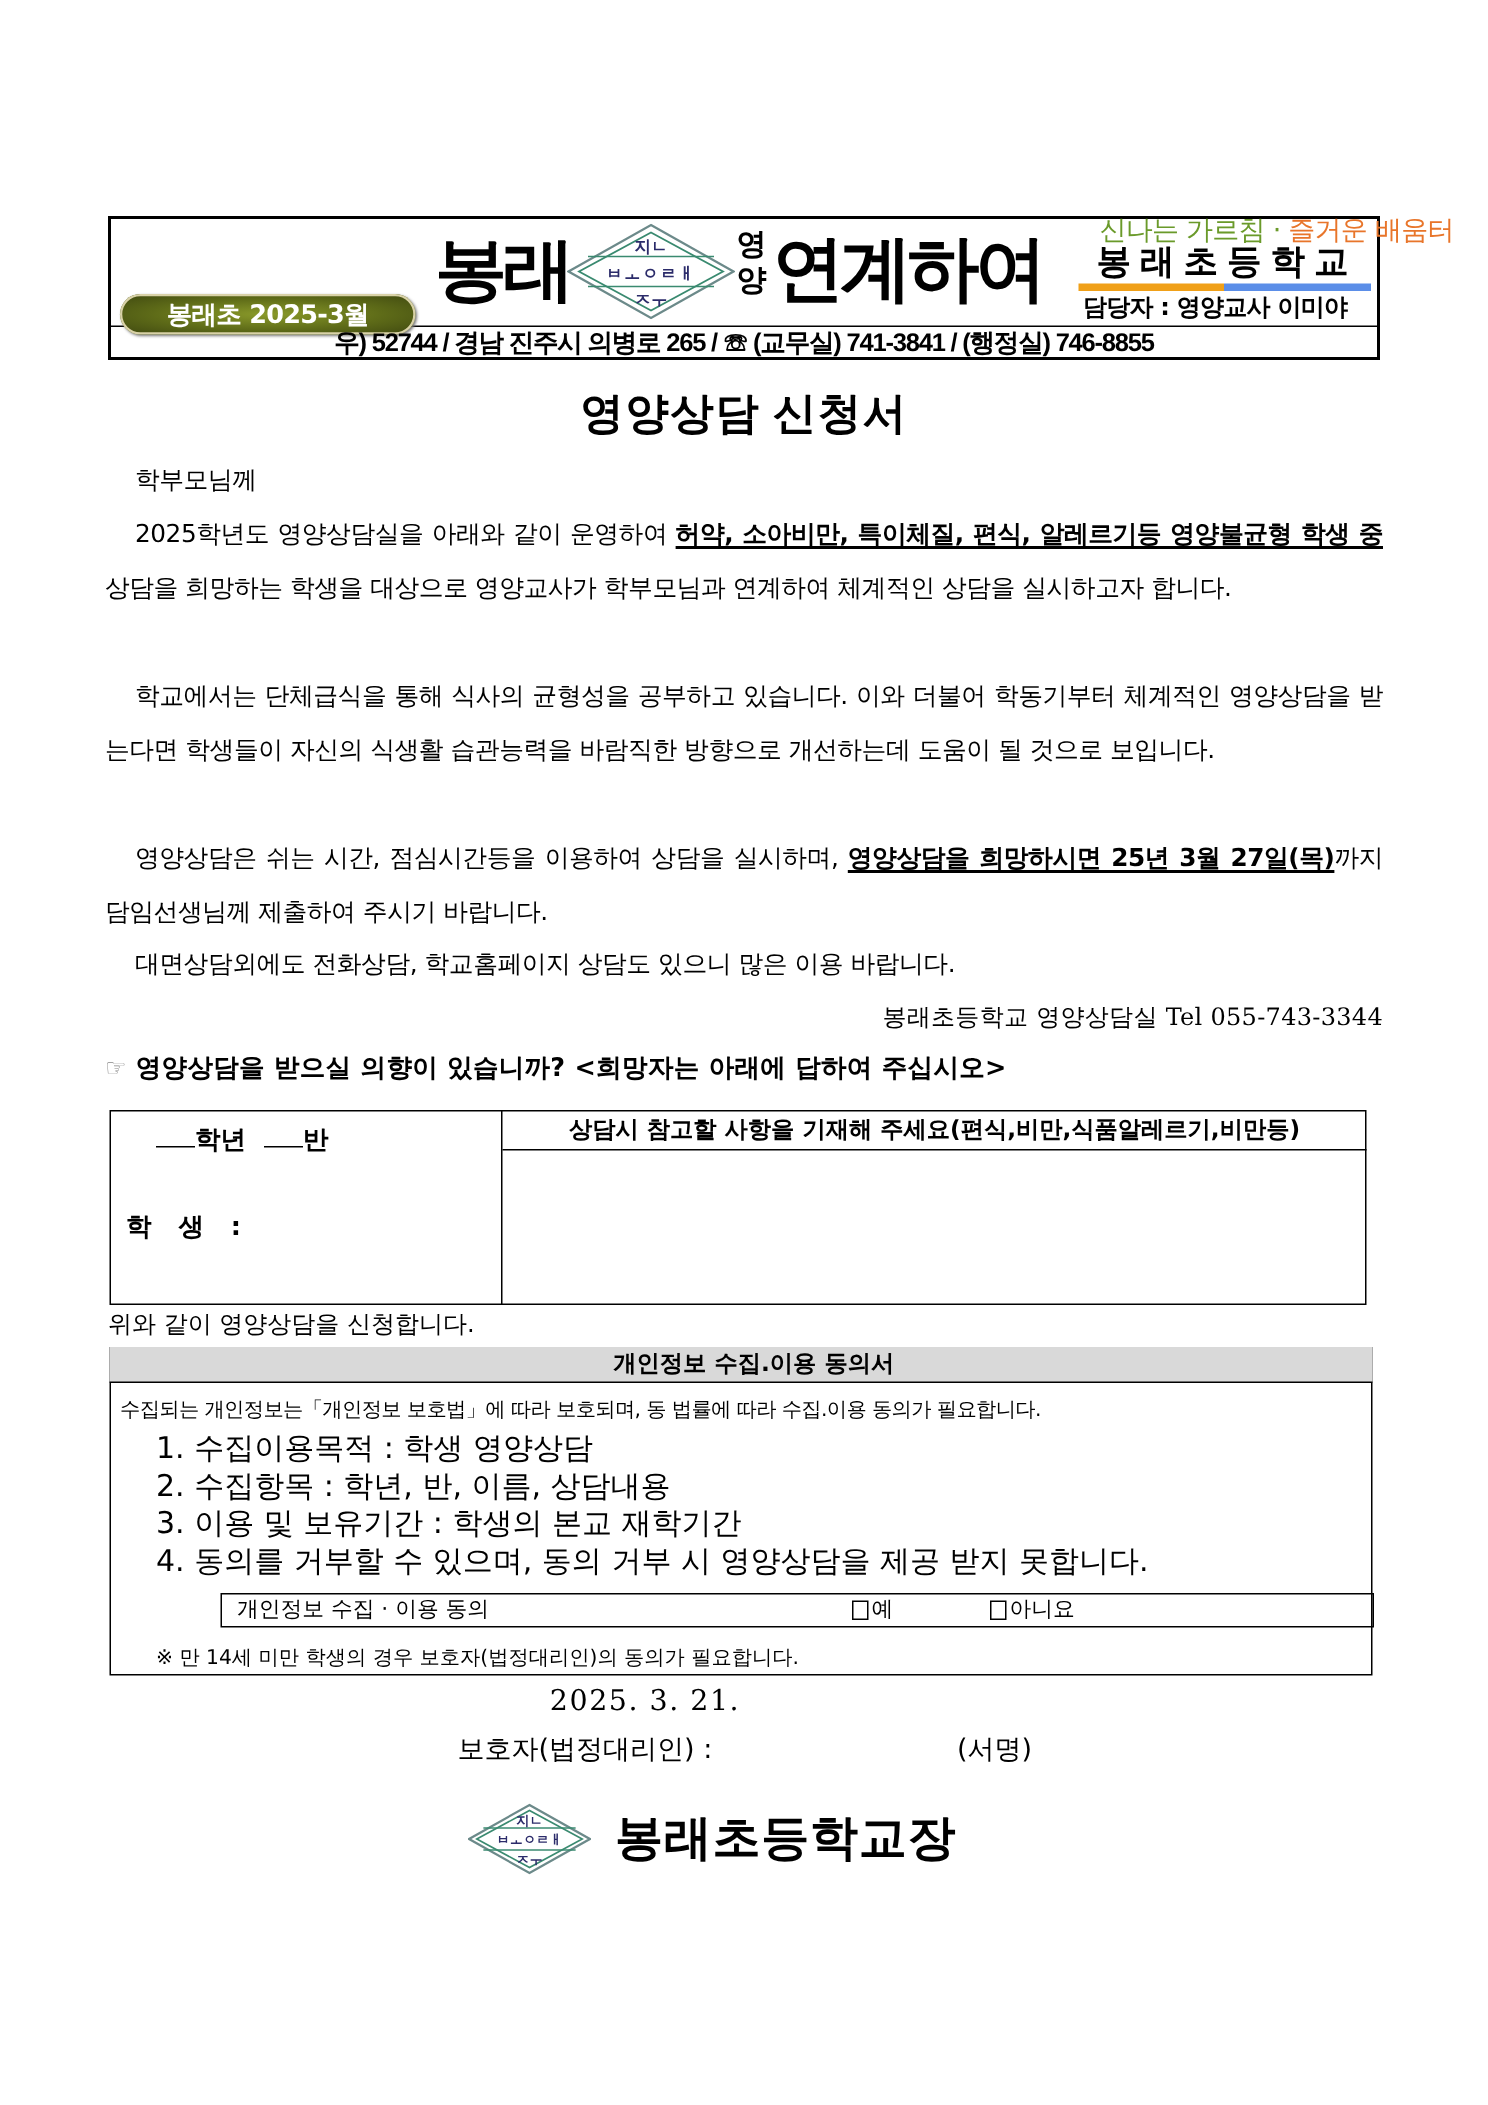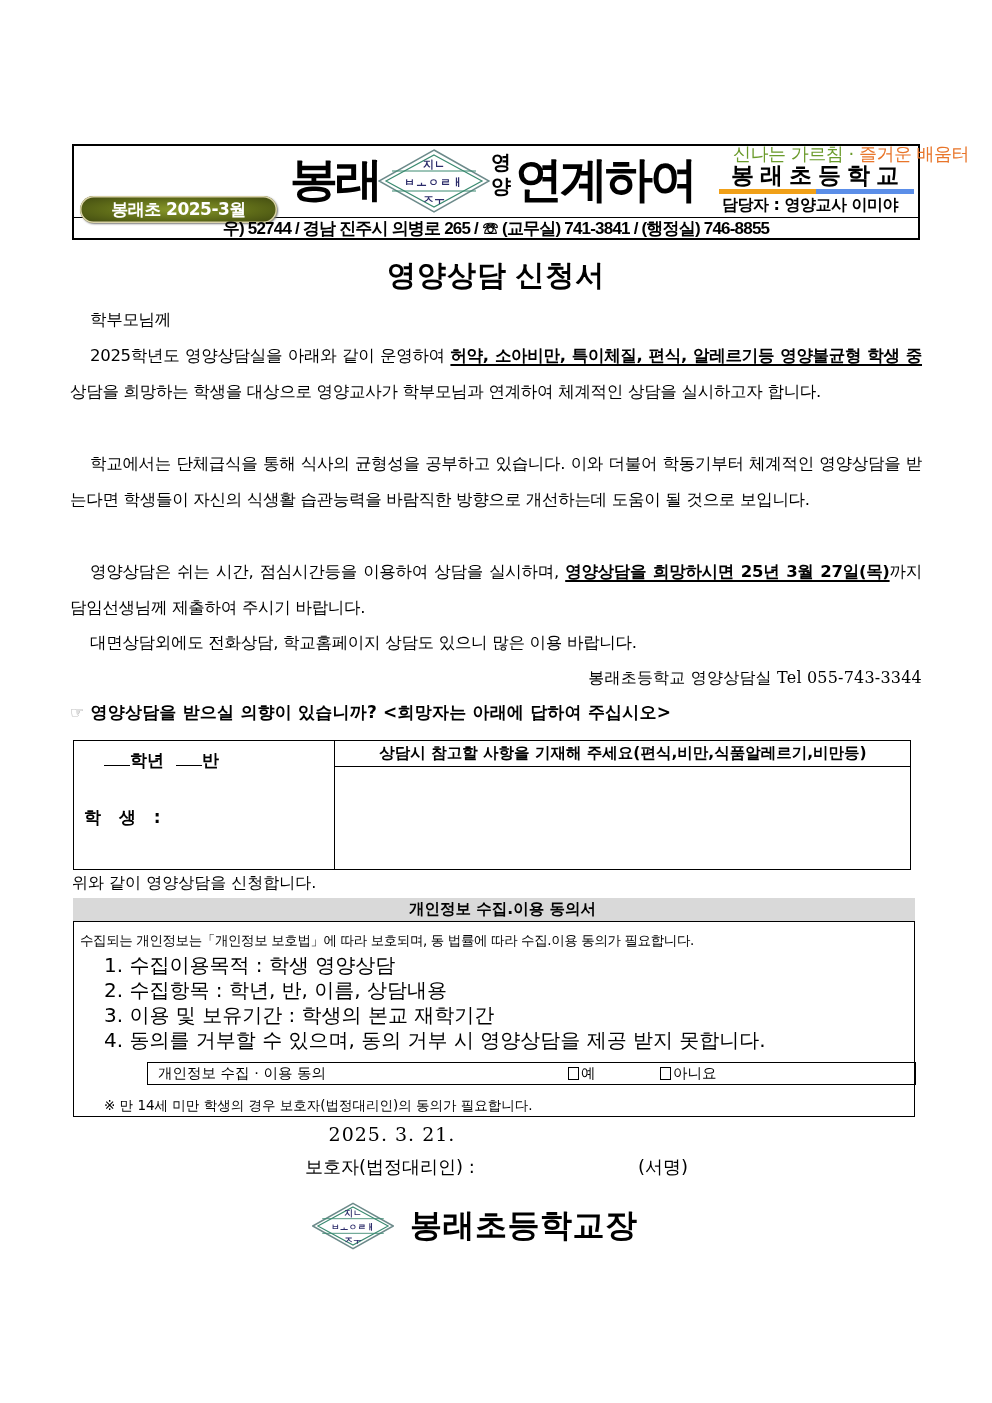--- a/index.html
+++ b/index.html
@@ -63,21 +63,21 @@
   #consent-items li { font-size:20px; line-height:25px; }
   #agree-box { left:107px; top:1062px; width:769px; height:23px; border:1.2px solid #000; box-sizing:border-box;
      font-size:14.5px; line-height:21px;margin-left:40px; }
   #agree-label { position:absolute; left:10px; top:0; }
   .chk { position:absolute; top:0; display:flex; align-items:center; gap:2px; }
   .chk .box { display:inline-block; width:11px; height:13px; border:1px solid #000; box-sizing:border-box; }
   #chk-yes { left:420px; }
   #chk-no { left:512px;text-align:center; }
   #minor-note { left:104px; top:1093px; font-size:13.5px; line-height:24px; }
   #date { left:0; top:1120px; width:784px; text-align:center; font-size:19px; line-height:28px;
-    font-family:"DejaVu Serif",serif; letter-spacing:1px; }
+    font-family:"DejaVu Serif",serif; letter-spacing:1px;padding-left:38px; }
   #guardian { left:305px; top:1152px; font-size:18px; line-height:30px; }
   #sign { left:638px; top:1152px; font-size:18px; line-height:30px; }
   #footer-logo { left:312px; top:1202px; width:82px; height:48px; }
   #principal { left:410px; top:1200px; font-size:32px; font-weight:bold; line-height:50px; letter-spacing:0.5px; }
 </style>
 </head>
 <body>
 
 <div id="header-box" class="abs"></div>
 <div id="header-divider" class="abs"></div>

